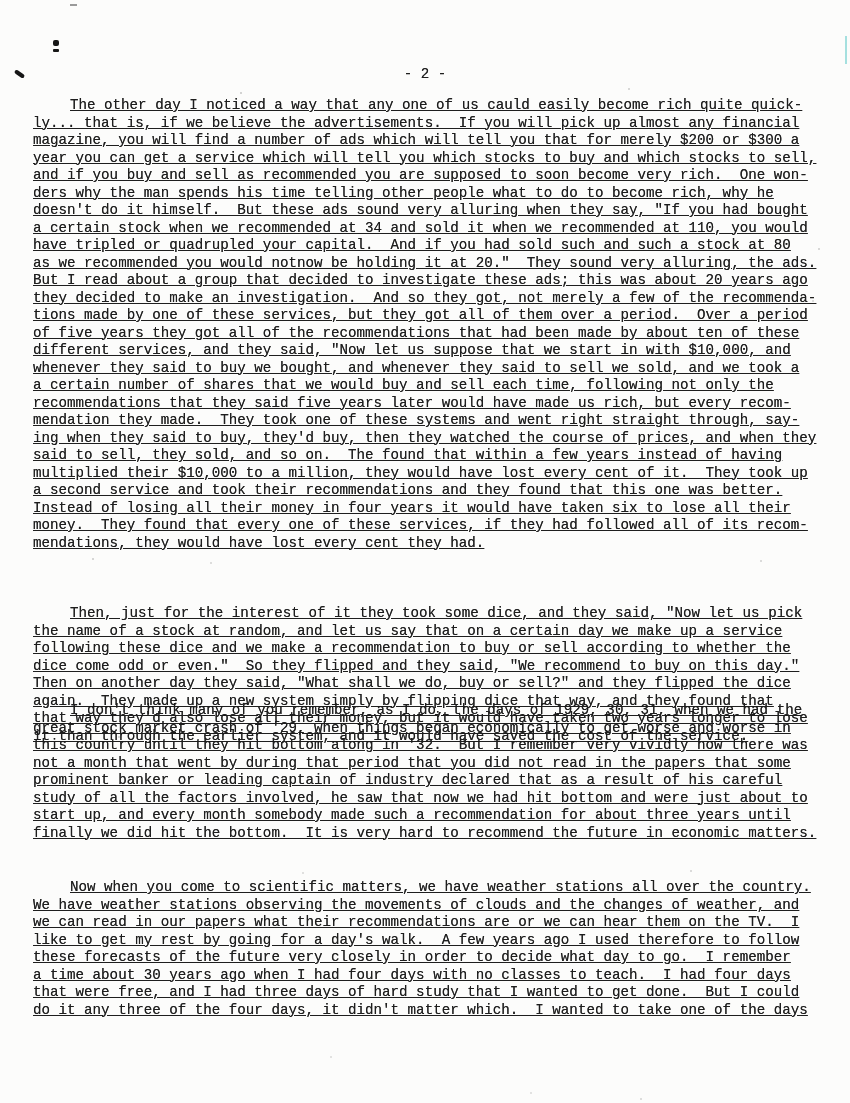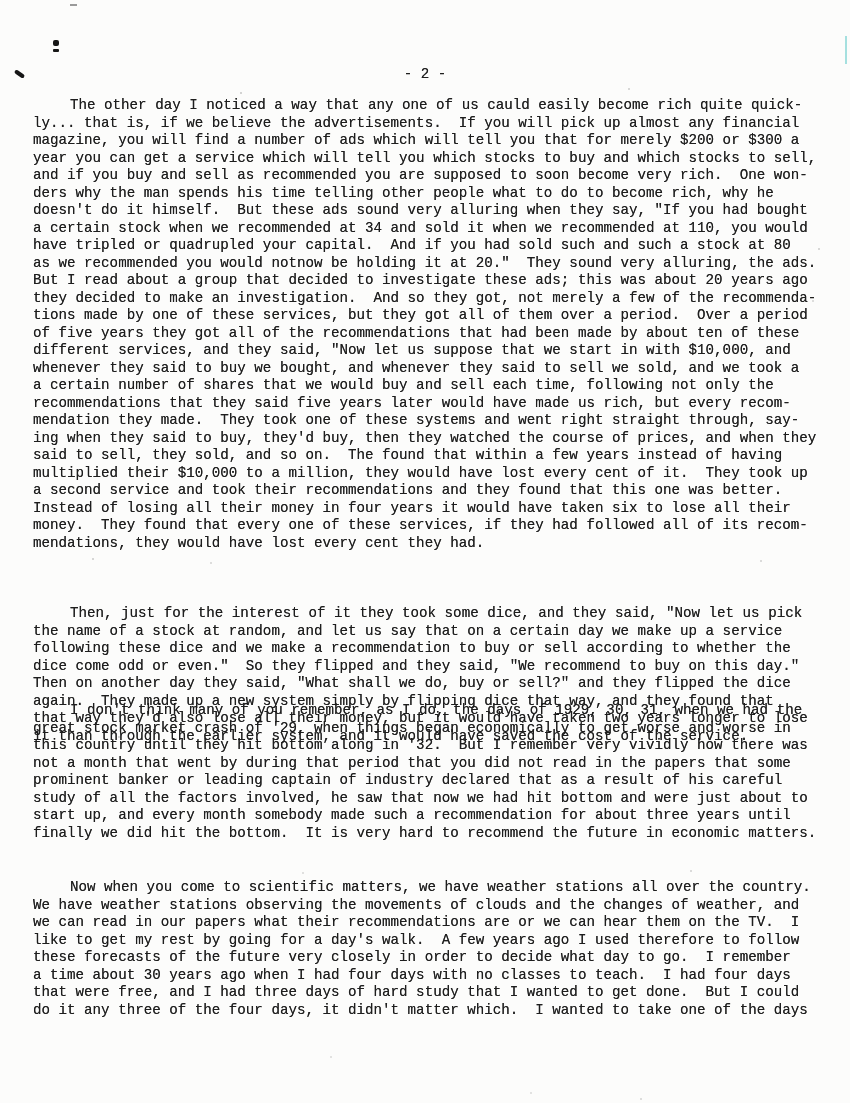--- a/index.html
+++ b/index.html
@@ -27,20 +27,21 @@
     width: 100%;
     text-align: center;
     white-space: pre;
   }
   .para {
     position: absolute;
     left: 33px;
     width: 796px;
     white-space: pre;
     text-indent: 37px;
+    text-decoration: underline;
   }
   .para-1 { top: 97px; }
   .para-2 { top: 605px; }
   .para-3 { top: 702px; }
   .para-4 { top: 879px; }
 
   
   .speck { position: absolute; background: #161616; }
   .speck-colon-dot  { left: 53px; top: 40px;  width: 6px; height: 6px; border-radius: 2px; }
   .speck-colon-dash { left: 53px; top: 49px;  width: 6px; height: 3px; border-radius: 1px; }

